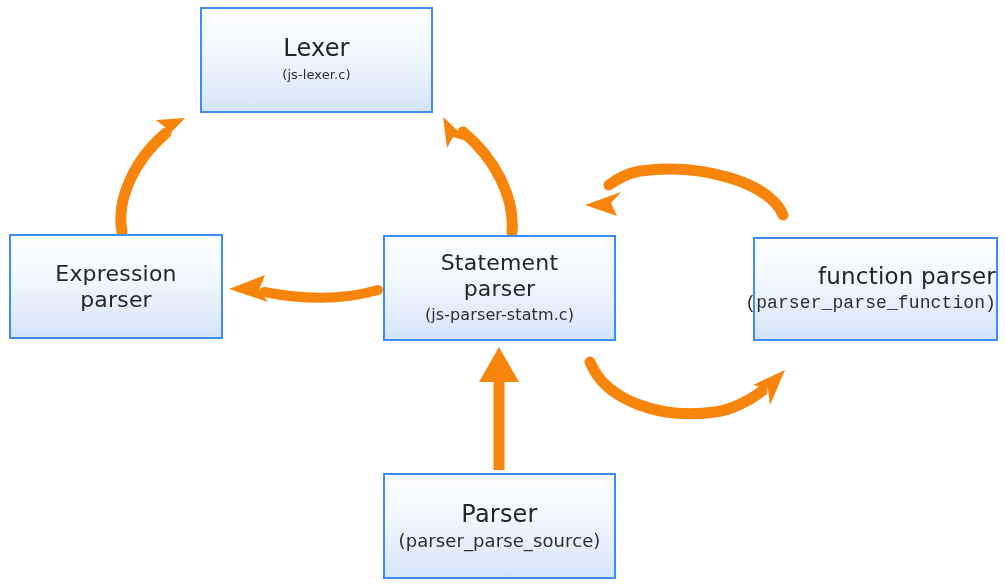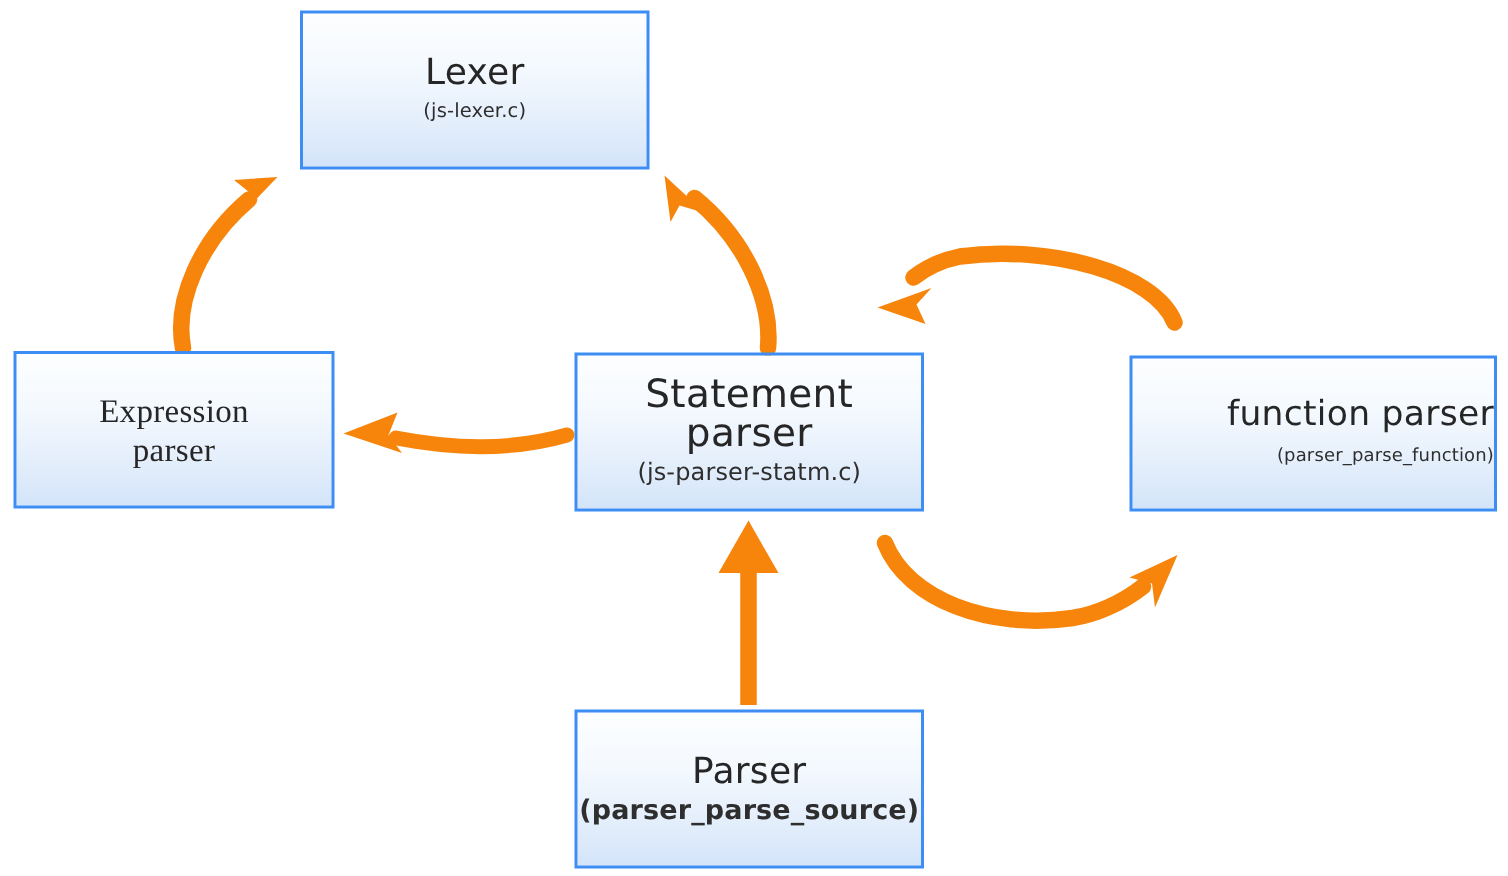--- a/index.html
+++ b/index.html
@@ -38,33 +38,33 @@
   .node .sub {
     font-size: 19px;
     line-height: 24px;
     letter-spacing: 0.1px;
     color: #2e2e2e;
     margin-top: 1px;
   }
 
   
   #node-lexer       { left: 200px; top: 7px;   width: 233px; height: 106px; }
-  #node-expression  { left: 9px;   top: 234px; width: 214px; height: 105px; font-family: Liberation Serif, serif; }
+  #node-expression  { left: 9px;   top: 234px; width: 214px; height: 105px; }
   #node-statement   { left: 383px; top: 235px; width: 233px; height: 106px; }
   #node-function    { left: 753px; top: 237px; width: 245px; height: 104px; align-items: flex-end; }
   #node-parser      { left: 383px; top: 473px; width: 233px; height: 106px; }
 
   #node-expression .title { font-size: 22px; line-height: 26px; }
   #node-expression .sub   { font-size: 18px; }
-  #node-statement .title  { font-size: 26px; line-height: 26px; }
+  #node-statement .title  { font-size: 22px; line-height: 26px; }
   #node-statement .sub    { font-size: 16px; }
   #node-function .title   { font-size: 23px; line-height: 27px; }
-  #node-function .sub     { font-size: 12px; }
+  #node-function .sub     { font-size: 18px; font-family: Liberation Mono, monospace; }
   #node-parser .title     { font-size: 24px; line-height: 28px; }
-  #node-parser .sub       { font-size: 18px; font-weight: bold; }
+  #node-parser .sub       { font-size: 18px; }
   #node-lexer .title      { font-size: 24px; line-height: 28px; }
   #node-lexer .sub        { font-size: 13px; }
 
   #arrows {
     position: absolute;
     left: 0;
     top: 0;
     width: 1005px;
     height: 584px;
     pointer-events: none;

